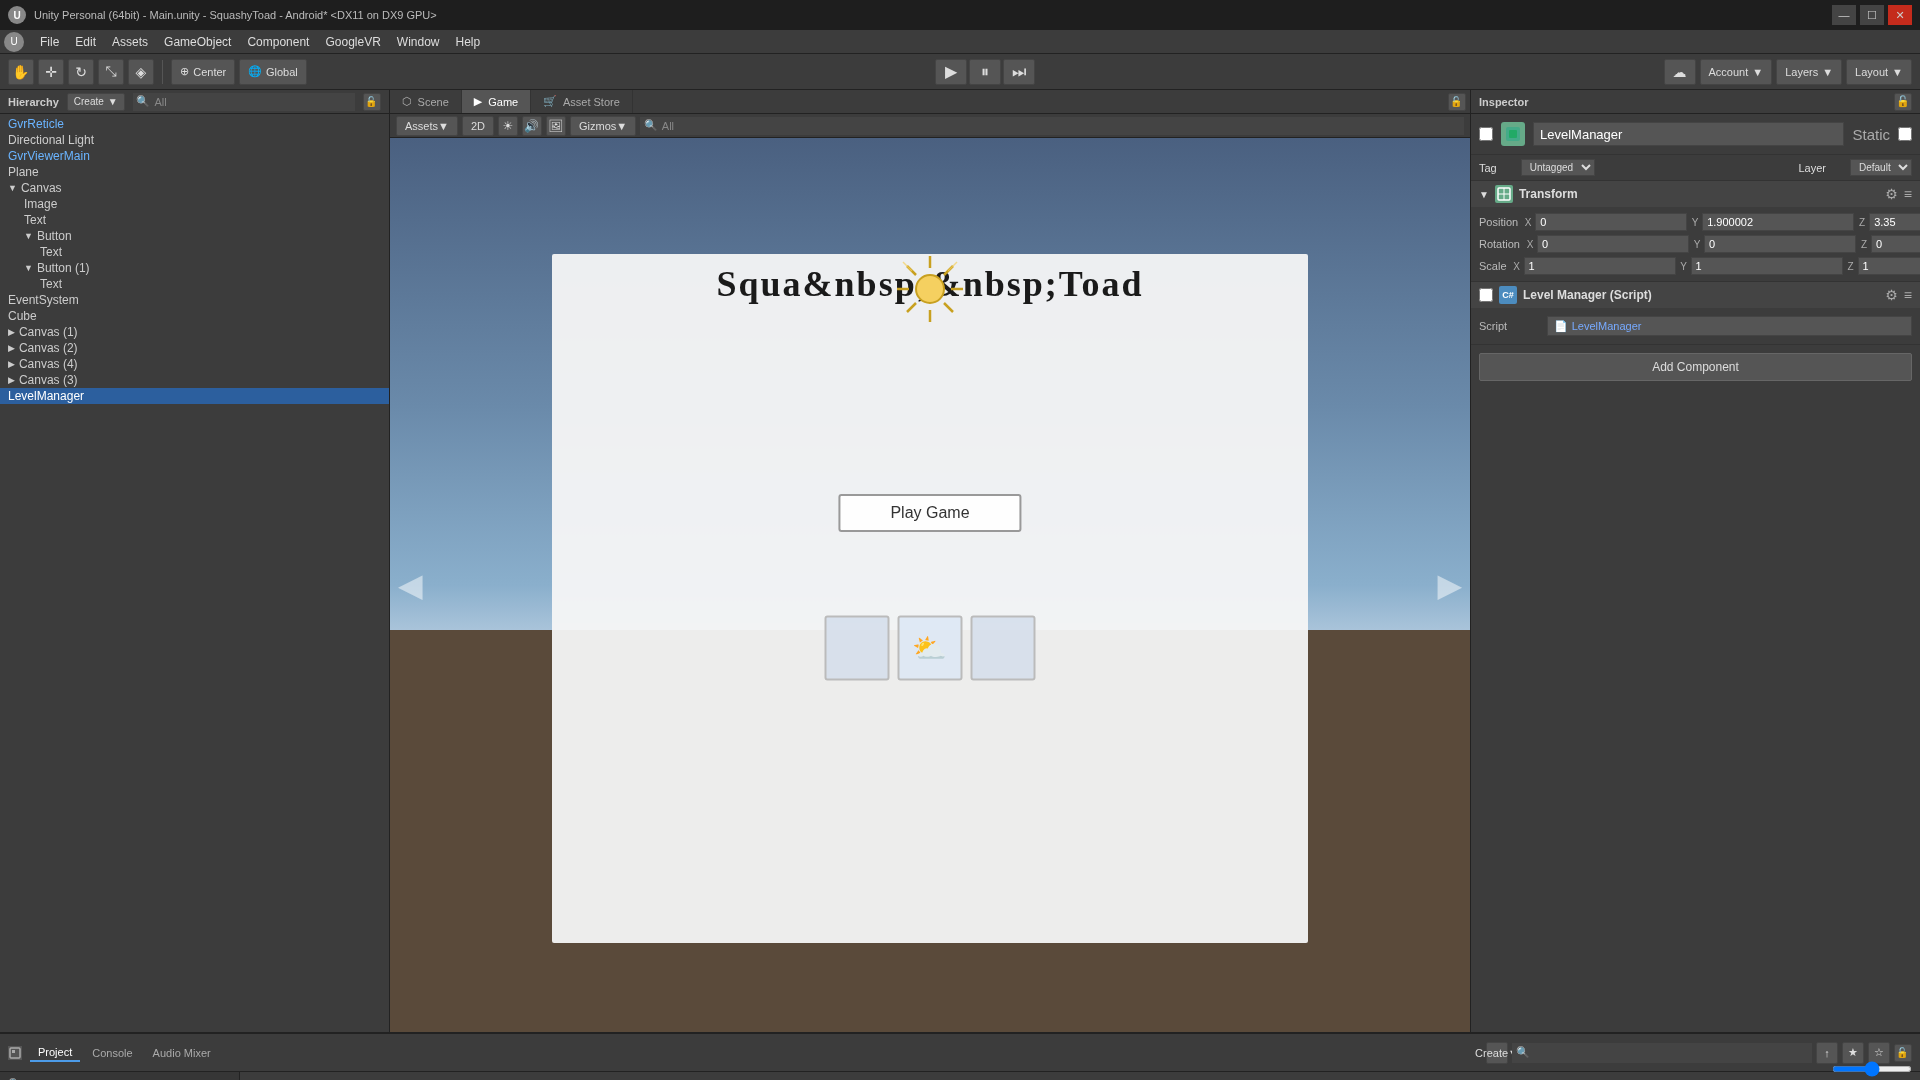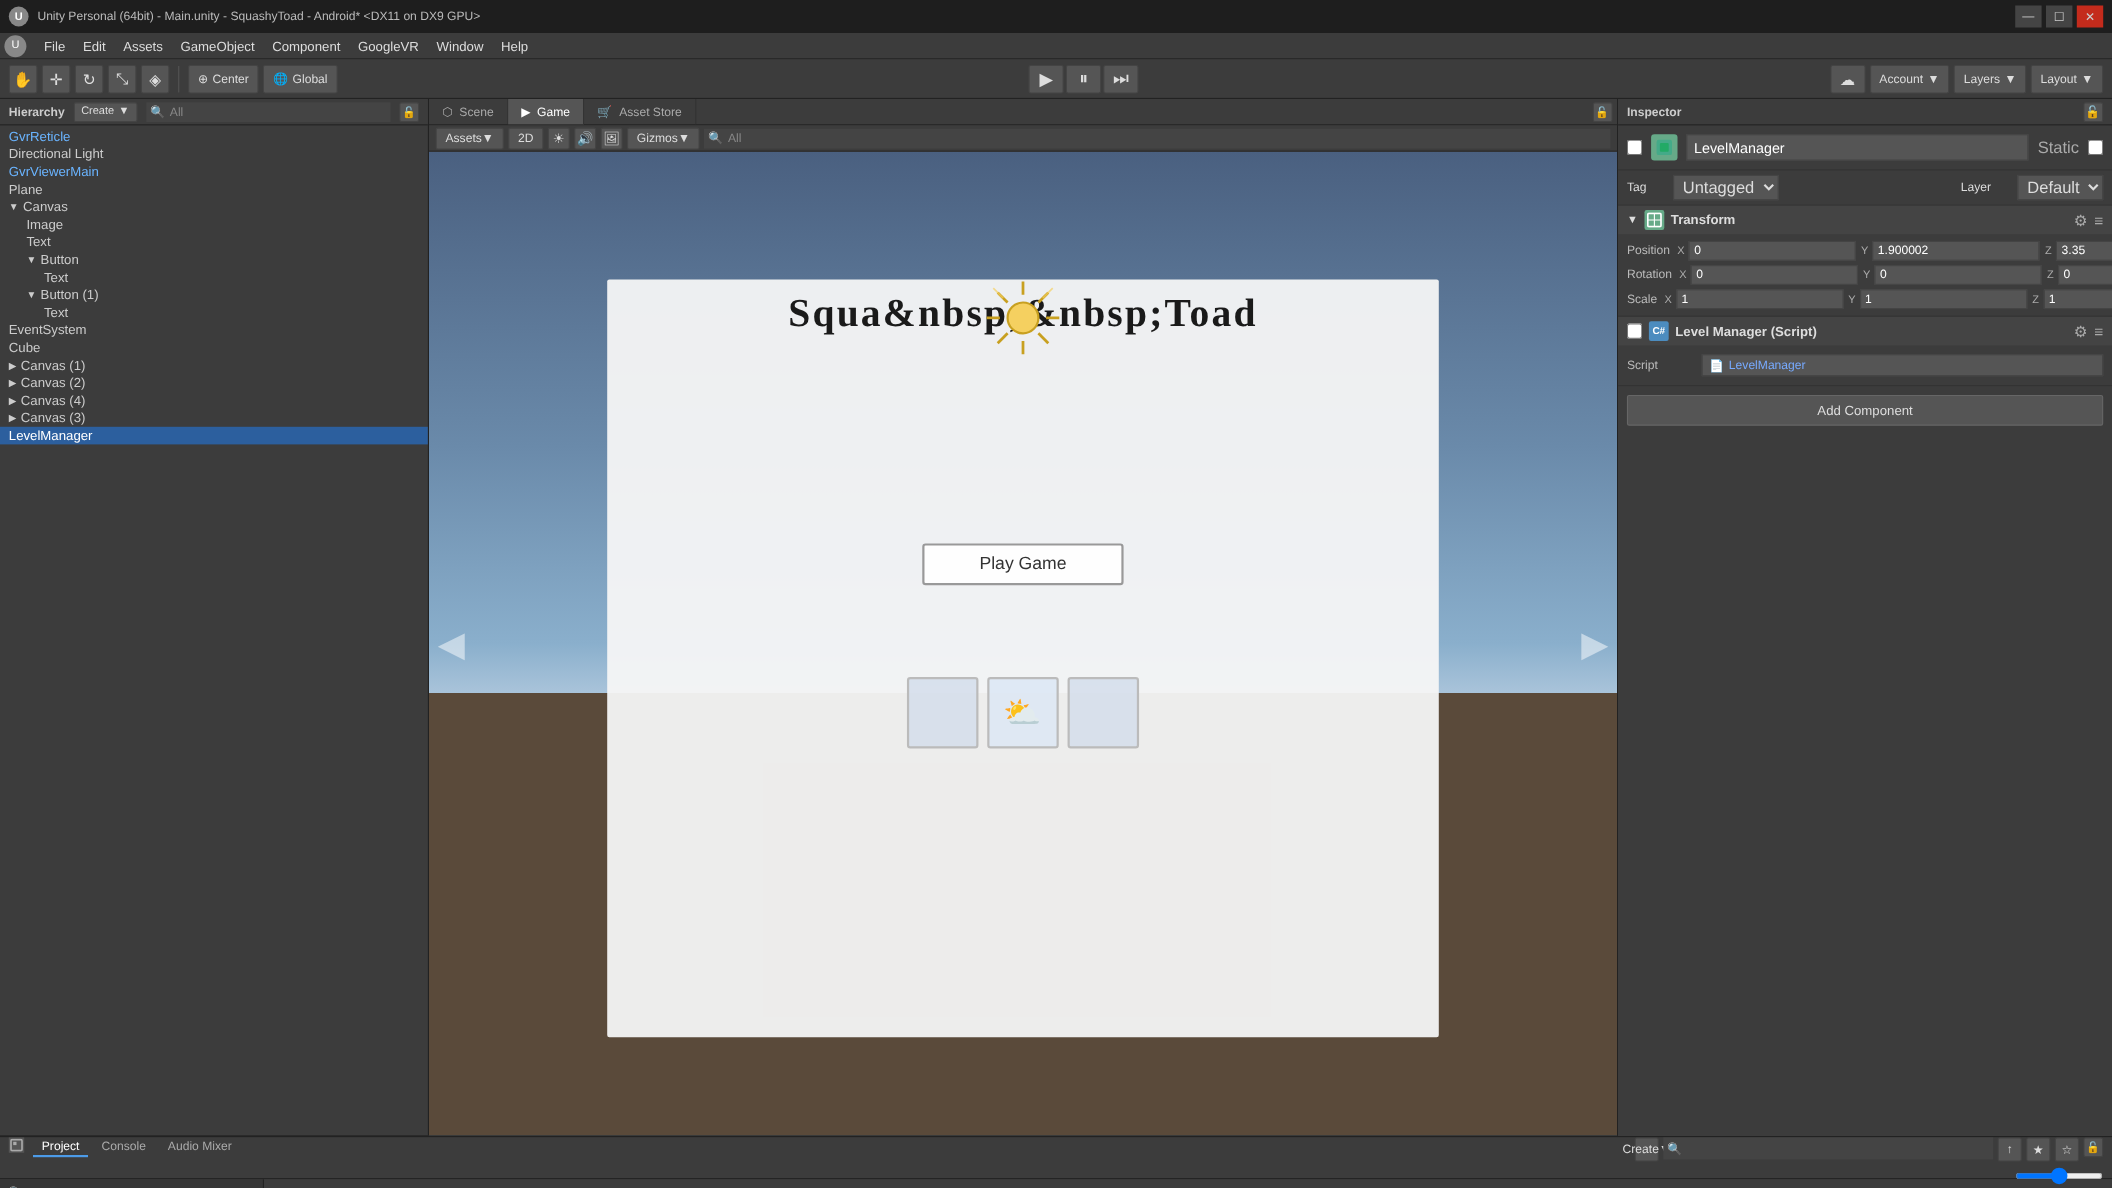--- a/index.html
+++ b/index.html
@@ -53,21 +53,21 @@
     .scene-arrow-right { right: 8px; }
 
     
     #inspector { width: 450px; background: #3c3c3c; border-left: 1px solid #222; display: flex; flex-direction: column; overflow-y: auto; }
     .inspector-header { background: #3c3c3c; height: 24px; display: flex; align-items: center; padding: 0 8px; border-bottom: 1px solid #222; gap: 8px; }
     .inspector-obj { display: flex; align-items: center; padding: 8px; gap: 8px; border-bottom: 1px solid #333; }
     .obj-icon { width: 24px; height: 24px; background: #6a8; border-radius: 3px; display: flex; align-items: center; justify-content: center; font-size: 14px; }
     .obj-name-input { flex: 1; background: #555; border: 1px solid #444; color: #fff; padding: 2px 6px; font-size: 13px; height: 24px; }
     .static-label { font-size: 15px; color: #aaa; }
     .tag-row { display: flex; align-items: center; padding: 4px 8px; gap: 24px; border-bottom: 1px solid #333; font-size: 11px; }
-    .tag-select { background: #555; border: 1px solid #444; color: #ddd; padding: 1px 4px; font-size: 15px; }
+    .tag-select { background: #555; border: 1px solid #444; color: #ddd; padding: 1px 4px; font-size: 10px; }
 
     .component-section { border-bottom: 1px solid #333; }
     .component-header { display: flex; align-items: center; padding: 4px 8px; gap: 6px; background: #444; cursor: pointer; }
     .component-title { font-weight: bold; font-size: 12px; color: #ddd; flex: 1; }
     .component-icon { width: 18px; height: 18px; background: #6a8; border-radius: 2px; display: flex; align-items: center; justify-content: center; font-size: 10px; }
     .component-body { padding: 4px 8px; }
     .prop-row { display: flex; align-items: center; padding: 2px 0; gap: 4px; }
     .prop-label { width: 100px; font-size: 11px; color: #bbb; }
     .prop-inputs { display: flex; gap: 2px; flex: 1; }
     .prop-input-group { display: flex; align-items: center; gap: 1px; flex: 1; }
@@ -75,21 +75,21 @@
     .prop-input { flex: 1; background: #555; border: 1px solid #444; color: #fff; padding: 1px 4px; font-size: 11px; height: 18px; min-width: 0; }
     .script-row { display: flex; align-items: center; padding: 4px 0; gap: 8px; }
     .script-label { width: 60px; font-size: 11px; color: #bbb; }
     .script-ref { flex: 1; background: #555; border: 1px solid #444; color: #7af; padding: 2px 6px; font-size: 11px; height: 20px; display: flex; align-items: center; gap: 4px; }
 
     .add-component-btn { margin: 8px; background: #555; border: 1px solid #666; color: #ddd; width: calc(100% - 16px); height: 28px; cursor: pointer; font-size: 12px; border-radius: 2px; }
 
     
     #bottom { height: 310px; display: flex; border-top: 2px solid #222; }
     #project-panel { flex: 1; display: flex; flex-direction: column; }
-    #project-tabs { height: 38px; background: #3c3c3c; display: flex; align-items: flex-start; padding: 0 8px; border-bottom: 1px solid #222; gap: 4px; }
+    #project-tabs { height: 38px; background: #3c3c3c; display: flex; align-items: center; padding: 0 8px; border-bottom: 1px solid #222; gap: 4px; }
     #project-content { flex: 1; display: flex; overflow: hidden; }
     #project-tree { width: 240px; background: #363636; border-right: 1px solid #222; overflow-y: auto; padding: 4px 0; }
     #project-assets { flex: 1; background: #3c3c3c; overflow-y: auto; padding: 8px; }
 
     .tree-item { padding: 2px 8px; cursor: pointer; font-size: 11px; color: #ccc; display: flex; align-items: center; gap: 4px; }
 
     
     ::-webkit-scrollbar { width: 6px; height: 6px; }
     ::-webkit-scrollbar-track { background: #2a2a2a; }
     ::-webkit-scrollbar-thumb { background: #555; border-radius: 3px; }

